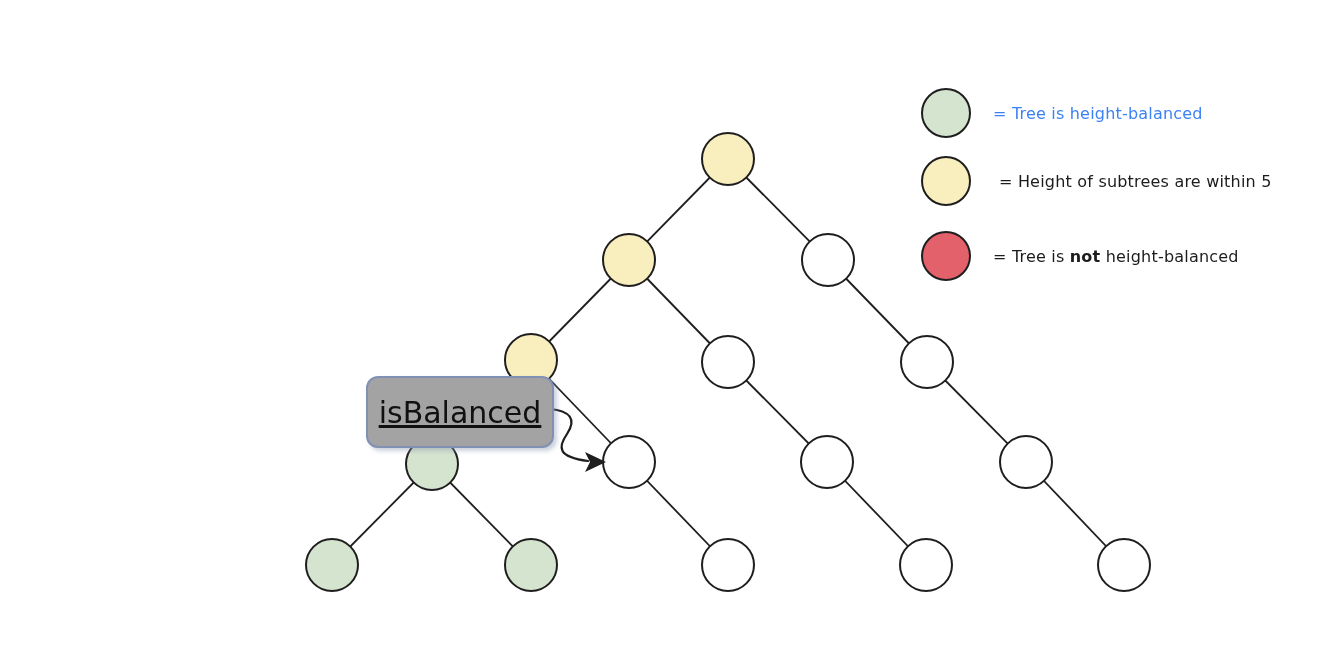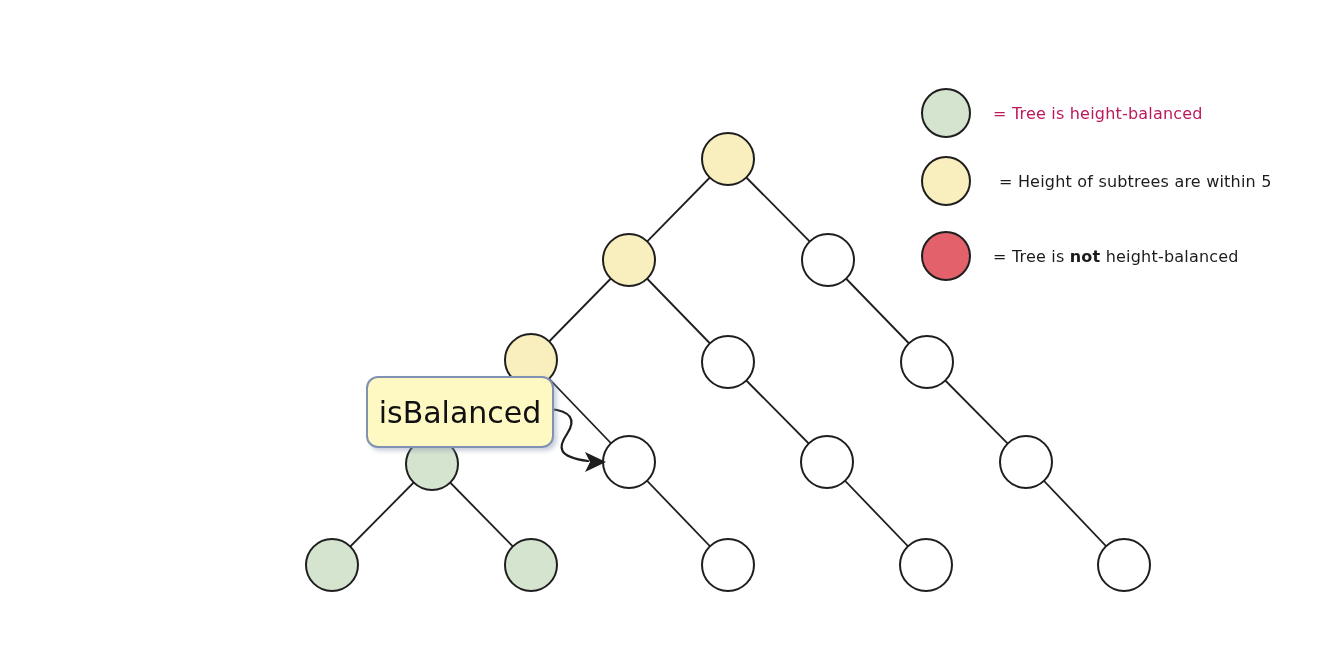--- a/index.html
+++ b/index.html
@@ -98,29 +98,29 @@
       <circle cx="1026" cy="462" r="26" fill="#ffffff" stroke="#1e1e1e" stroke-width="2"></circle>
       <circle cx="332" cy="565" r="26" fill="#d5e4cf" stroke="#1e1e1e" stroke-width="2"></circle>
       <circle cx="531" cy="565" r="26" fill="#d5e4cf" stroke="#1e1e1e" stroke-width="2"></circle>
       <circle cx="728" cy="565" r="26" fill="#ffffff" stroke="#1e1e1e" stroke-width="2"></circle>
       <circle cx="926" cy="565" r="26" fill="#ffffff" stroke="#1e1e1e" stroke-width="2"></circle>
       <circle cx="1124" cy="565" r="26" fill="#ffffff" stroke="#1e1e1e" stroke-width="2"></circle>
       <path d="M550,409 C570,411 577,419 567,434 C558,447 557,457 588,461" fill="none" stroke="#1e1e1e" stroke-width="2.2" stroke-linecap="round"></path>
       <polygon points="606,462 585,452 590,462 585,472" fill="#1e1e1e"></polygon>
     </svg>
 
-  <div class="label-box" style="background: #fef9c3; border-color: rgb(128, 145, 180); color: rgb(17, 17, 17);">
+  <div class="label-box" style="background: #a3a3a3; border-color: rgb(128, 145, 180); color: rgb(17, 17, 17); text-decoration: underline;">
     <span>isBalanced</span>
   </div>
 
   <div class="legend">
 
     <div class="legend-row r1">
       <span class="legend-swatch" style="background: rgb(213, 228, 207);"></span>
-      <span class="legend-text" style="color: #be185d;"><span>= Tree is </span><span class="bold"></span><span>height-balanced</span></span>
+      <span class="legend-text" style="color: #3b82f6;"><span>= Tree is </span><span class="bold"></span><span>height-balanced</span></span>
     </div>
 
     <div class="legend-row r2">
       <span class="legend-swatch" style="background: rgb(249, 238, 190);"></span>
       <span class="legend-text" style="color: rgb(28, 28, 28);"><span>= Height of subtrees are within 5</span><span class="bold"></span><span></span></span>
     </div>
 
     <div class="legend-row r3">
       <span class="legend-swatch" style="background: rgb(226, 97, 107);"></span>
       <span class="legend-text" style="color: rgb(28, 28, 28);"><span>= Tree is </span><span class="bold">not</span><span> height-balanced</span></span>

